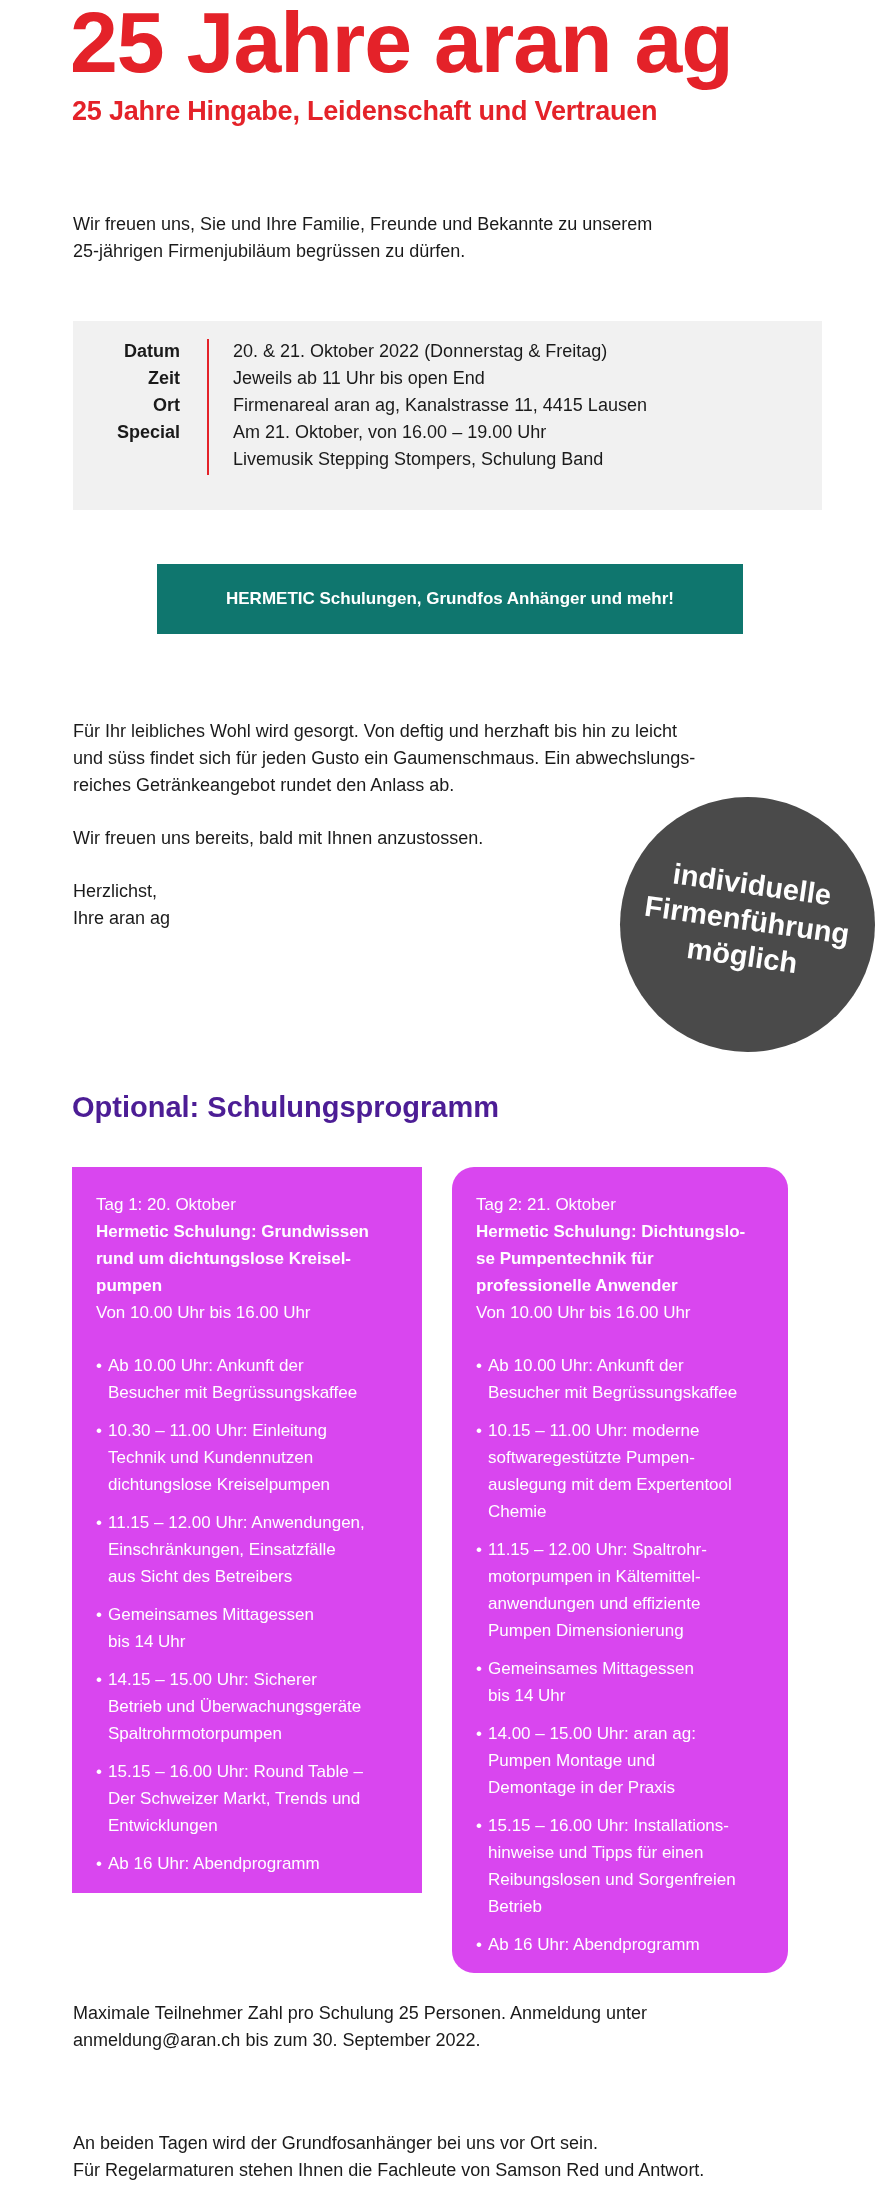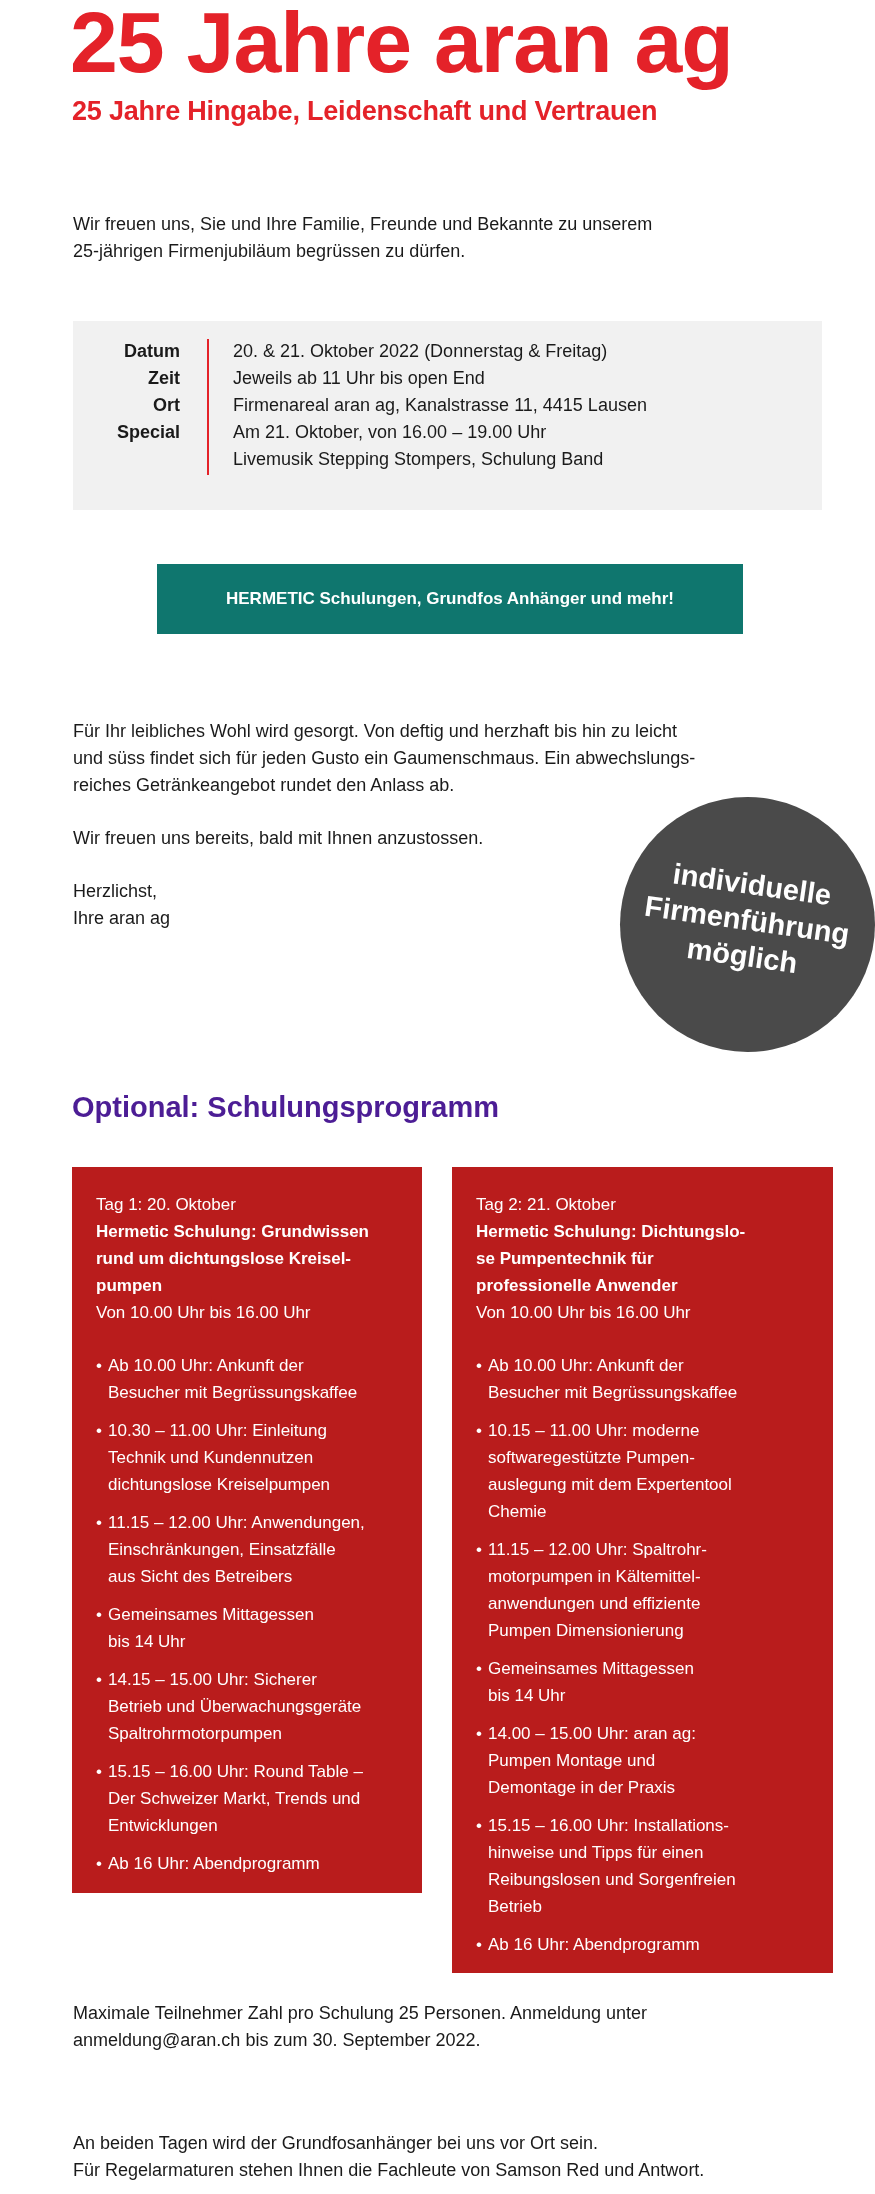--- a/index.html
+++ b/index.html
@@ -11,29 +11,29 @@
   .para { left:73px; font-size:18px; line-height:27px; color:#1a1a1a; white-space:nowrap; }
   .para p { margin:0; }
   .info-box { left:73px; top:321px; width:749px; height:189px; background:#f1f1f1; }
   .info-labels { position:absolute; left:0; top:17px; width:107px; text-align:right; font-weight:bold; font-size:18px; line-height:27px; color:#1a1a1a; }
   .info-divider { position:absolute; left:134px; top:18px; width:2px; height:136px; background:#e42229; }
   .info-values { position:absolute; left:160px; top:17px; font-size:18px; line-height:27px; white-space:nowrap; color:#1a1a1a; }
   .cta { left:157px; top:564px; width:586px; height:70px; background:#0f766e; color:#ffffff; font-weight:bold; font-size:17px; display:flex; align-items:center; justify-content:center; cursor:pointer; }
   .badge { left:620px; top:797px; width:255px; height:255px; border-radius:50%; background:#4a4a4a; color:#ffffff; display:flex; align-items:center; justify-content:center; }
   .badge-text { transform:rotate(8deg); text-align:center; font-weight:bold; font-size:29px; line-height:36px; margin-top:-10px; }
   .section-heading { left:72px; top:1090px; font-size:29px; font-weight:bold; color:#4c1d95; white-space:nowrap; line-height:34px; }
-  .card { background:#b91c1c; color:#ffffff; padding:24px 20px 0 24px; box-sizing:border-box; }
+  .card { background:#d946ef; color:#ffffff; padding:24px 20px 0 24px; box-sizing:border-box; }
   .card-day { font-size:17px; line-height:27px; }
   .card-title { font-size:17px; line-height:27px; font-weight:bold; }
   .card-time { font-size:17px; line-height:27px; }
   .card ul { list-style:none; margin:26px 0 0 0; padding:0; }
   .card li { font-size:17px; line-height:27px; padding-left:12px; position:relative; margin-bottom:11px; }
   .card li .bullet { position:absolute; left:0; top:0; }
   .card1 { left:72px; top:1167px; width:350px; height:726px; }
-  .card2 { left:452px; top:1167px; width:381px; height:806px; }
+  .card2 { left:452px; top:1167px; width:336px; height:806px;border-radius:22px; }
 </style>
 </head>
 <body>
 
 <h1 class="abs title" style="margin:0;">25 Jahre aran ag</h1>
 <h2 class="abs subtitle" style="margin:0;">25 Jahre Hingabe, Leidenschaft und Vertrauen</h2>
 
 <div class="abs para" style="top:211px;">
   <p>Wir freuen uns, Sie und Ihre Familie, Freunde und Bekannte zu unserem</p>
   <p>25-jährigen Firmenjubiläum begrüssen zu dürfen.</p>

